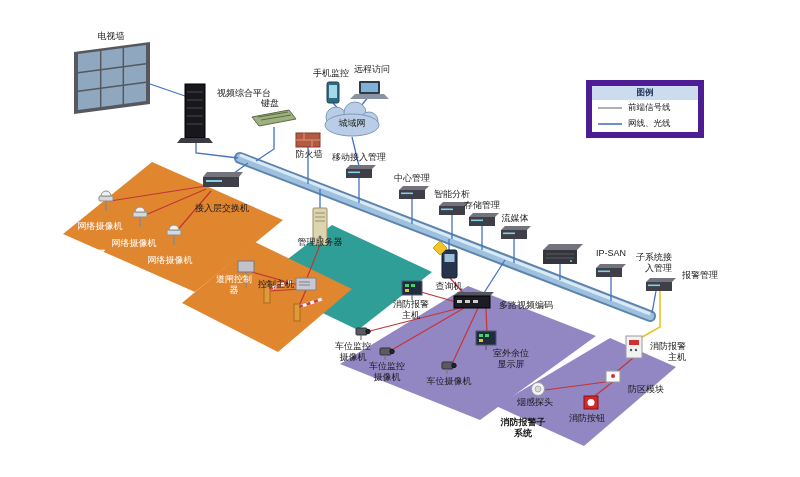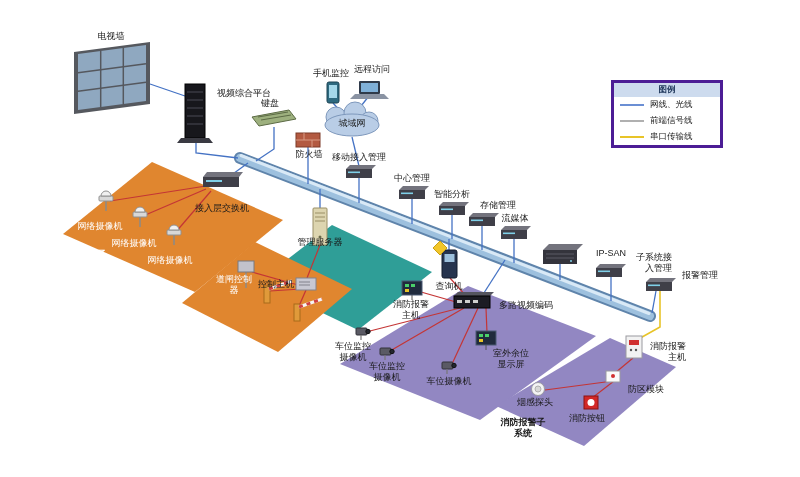--- a/index.html
+++ b/index.html
@@ -4,21 +4,21 @@
 <style>
   html,body{margin:0;padding:0;background:#fff;}
   #canvas{position:relative;width:800px;height:477px;background:#ffffff;overflow:hidden;
           font-family:"Liberation Sans","DejaVu Sans",sans-serif;}
   #canvas svg{position:absolute;left:0;top:0;}
   .lbl{position:absolute;font-size:9px;line-height:1.2;color:#1a1a1a;text-align:center;}
   .lbl.w{color:#ffffff;font-family:Liberation Mono, monospace;}
   .lbl.b{font-weight:bold;}
   .lbl.l{text-align:right;}
   .legend{position:absolute;left:586px;top:80px;width:106px;background:#ffffff;
-          border:3px solid #4c1d95;font-size:8.5px;color:#1a1a1a;margin-left:25px;}
+          border:6px solid #4c1d95;font-size:8.5px;color:#1a1a1a;}
   .legend-title{background:#cddbee;text-align:center;font-weight:bold;padding:1px 0;color:#223a5e;}
   .legend-row{display:flex;align-items:center;gap:6px;padding:2px 6px;}
   .legend-line{width:24px;height:0;border-top:2px solid #000;flex:0 0 auto;}
   .legend-line.l1{border-color:#6b8fd4;}
   .legend-line.l2{border-color:#b0b0b0;}
   .legend-line.l3{border-color:#e8c428;}
 </style>
 </head>
 <body>
 
@@ -268,21 +268,21 @@
 <div class="lbl l" style="left:209px;top:88px;width:62px">视频综合平台</div>
 <div class="lbl" style="left:257px;top:98px;width:26px">键盘</div>
 <div class="lbl" style="left:311px;top:68px;width:40px">手机监控</div>
 <div class="lbl" style="left:352px;top:64px;width:40px">远程访问</div>
 <div class="lbl" style="left:333px;top:118px;width:38px">城域网</div>
 <div class="lbl" style="left:293px;top:149px;width:32px">防火墙</div>
 <div class="lbl" style="left:193px;top:203px;width:58px">接入层交换机</div>
 <div class="lbl" style="left:330px;top:152px;width:58px">移动接入管理</div>
 <div class="lbl" style="left:388px;top:173px;width:48px">中心管理</div>
 <div class="lbl" style="left:428px;top:189px;width:48px">智能分析</div>
-<div class="lbl" style="left:474px;top:200px;width:48px">存储管理</div>
+<div class="lbl" style="left:458px;top:200px;width:48px">存储管理</div>
 <div class="lbl" style="left:500px;top:213px;width:30px">流媒体</div>
 <div class="lbl l" style="left:584px;top:248px;width:42px">IP-SAN</div>
 <div class="lbl l" style="left:630px;top:252px;width:42px">子系统接入管理</div>
 <div class="lbl l" style="left:678px;top:270px;width:40px">报警管理</div>
 <div class="lbl" style="left:430px;top:281px;width:38px">查询机</div>
 
 <div class="lbl w" style="left:76px;top:222px;width:48px">网络摄像机</div>
 <div class="lbl w" style="left:110px;top:239px;width:48px">网络摄像机</div>
 <div class="lbl w" style="left:146px;top:256px;width:48px">网络摄像机</div>
 <div class="lbl w b" style="left:58px;top:250px;width:52px">视频监控子系统</div>
@@ -301,26 +301,22 @@
 
 <div class="lbl l" style="left:646px;top:341px;width:40px">消防报警主机</div>
 <div class="lbl l" style="left:624px;top:384px;width:40px">防区模块</div>
 <div class="lbl" style="left:514px;top:397px;width:42px">烟感探头</div>
 <div class="lbl" style="left:566px;top:413px;width:42px">消防按钮</div>
 <div class="lbl b" style="left:500px;top:417px;width:46px">消防报警子系统</div>
 
 <div class="legend">
   <div class="legend-title">图例</div>
   <div class="legend-row">
-    <span class="legend-line l1"></span>
-    <span>网线、光线</span>
-  </div>
-  <div class="legend-row">
     <span class="legend-line l2"></span>
     <span>前端信号线</span>
   </div>
   <div class="legend-row">
-    <span class="legend-line l3"></span>
-    <span>串口传输线</span>
+    <span class="legend-line l1"></span>
+    <span>网线、光线</span>
   </div>
 </div>
 
 </div>
 
 </body></html>

